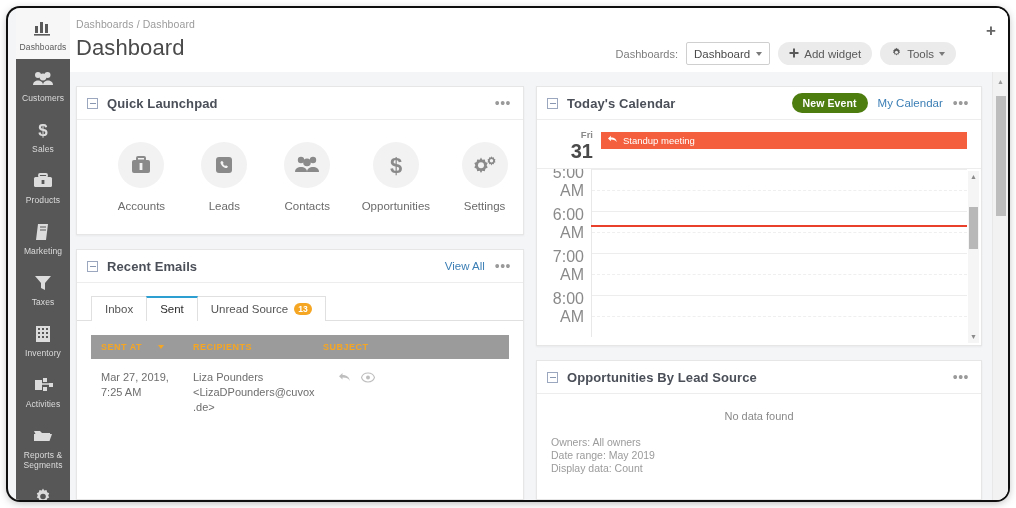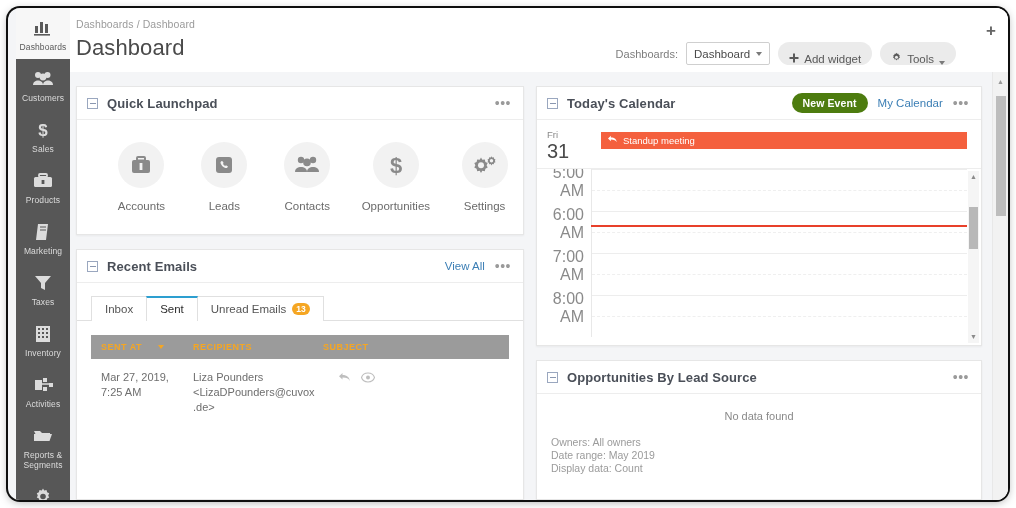--- a/index.html
+++ b/index.html
@@ -73,21 +73,21 @@
   }
   .hdr-lbl { font-size: 11px; color: #7d7d7d; }
   .select-box {
     border: 1px solid #cfcfcf; background: #fff;
     border-radius: 2px; height: 23px;
     padding: 0 7px; display: flex; align-items: center; gap: 6px;
     font-size: 11.5px; color: #4a4a4a; cursor: pointer;
   }
   .pill-btn {
     background: #ebebeb; border-radius: 12px; height: 23px;
-    padding: 0 11px; display: flex; align-items: flex-end; gap: 5px;
+    padding: 0 11px; display: flex; align-items: center; gap: 5px;
     font-size: 11.5px; color: #5a5a5a; cursor: pointer; border: none;
     font-family: inherit;
   }
   .caret { width: 0; height: 0; border-left: 3.5px solid transparent;
            border-right: 3.5px solid transparent; border-top: 4px solid #7a7a7a; }
   #plus-corner {
     position: absolute; right: 12px; top: 14px;
     font-size: 17px; color: #666; cursor: pointer; line-height: 1;
     font-weight: bold;
   }
@@ -203,21 +203,21 @@
   #calendar-card { height: 260px; display: flex; flex-direction: column; }
   .btn-teal {
     background: #4d7c0f; color: #fff; font-size: 10.5px;
     border-radius: 11px; padding: 4px 11px; cursor: pointer; border: none;
     font-family: inherit; font-weight: bold; letter-spacing: .1px;
   }
   #cal-allday {
     display: flex; padding: 9px 14px 6px 10px; border-bottom: 1px solid #ededed;
   }
   #cal-date {
-    width: 54px; text-align: left; flex: 0 0 auto; padding-right: 8px;
+    width: 54px; text-align: right; flex: 0 0 auto; padding-right: 8px; font-weight: bold;
   }
   #cal-dow { font-size: 9.5px; color: #8a8a8a; line-height: 11px; }
   #cal-daynum { font-size: 20px; color: #4a4a4a; line-height: 22px; }
   #cal-event-wrap { flex: 1; padding-top: 3px; }
   .cal-event {
     background: #f4603e; color: #fff; font-size: 9.5px;
     padding: 3px 6px; display: flex; align-items: flex-start; gap: 5px;
     cursor: pointer;
   }
   #cal-grid-wrap { flex: 1; position: relative; overflow: hidden; }
@@ -519,21 +519,21 @@
           </div>
 
           <div id="tabs-row">
             <div class="tab">
               <span>Inbox</span>
             </div>
             <div class="tab active">
               <span>Sent</span>
             </div>
             <div class="tab">
-              <span>Unread Emails</span>
+              <span>Unread Source</span>
               <span class="tab-badge">13</span>
             </div>
           </div>
 
           <div id="email-table">
             <div class="tbl-head">
               <div class="th-sent">
                 <span>SENT AT</span>
                 <span class="sort-caret"></span>
               </div>

